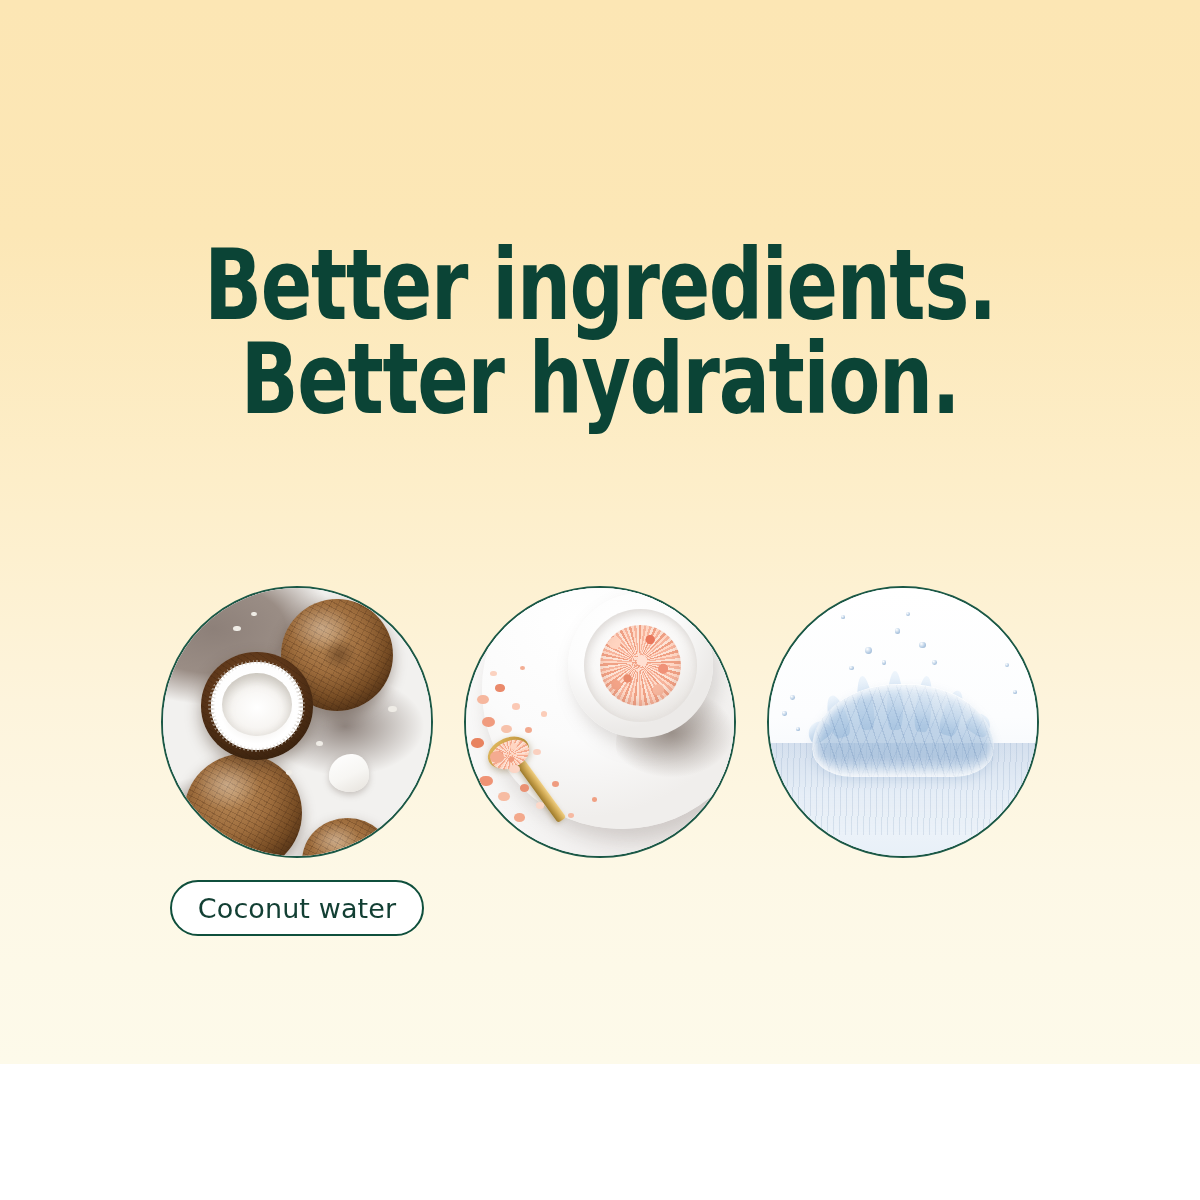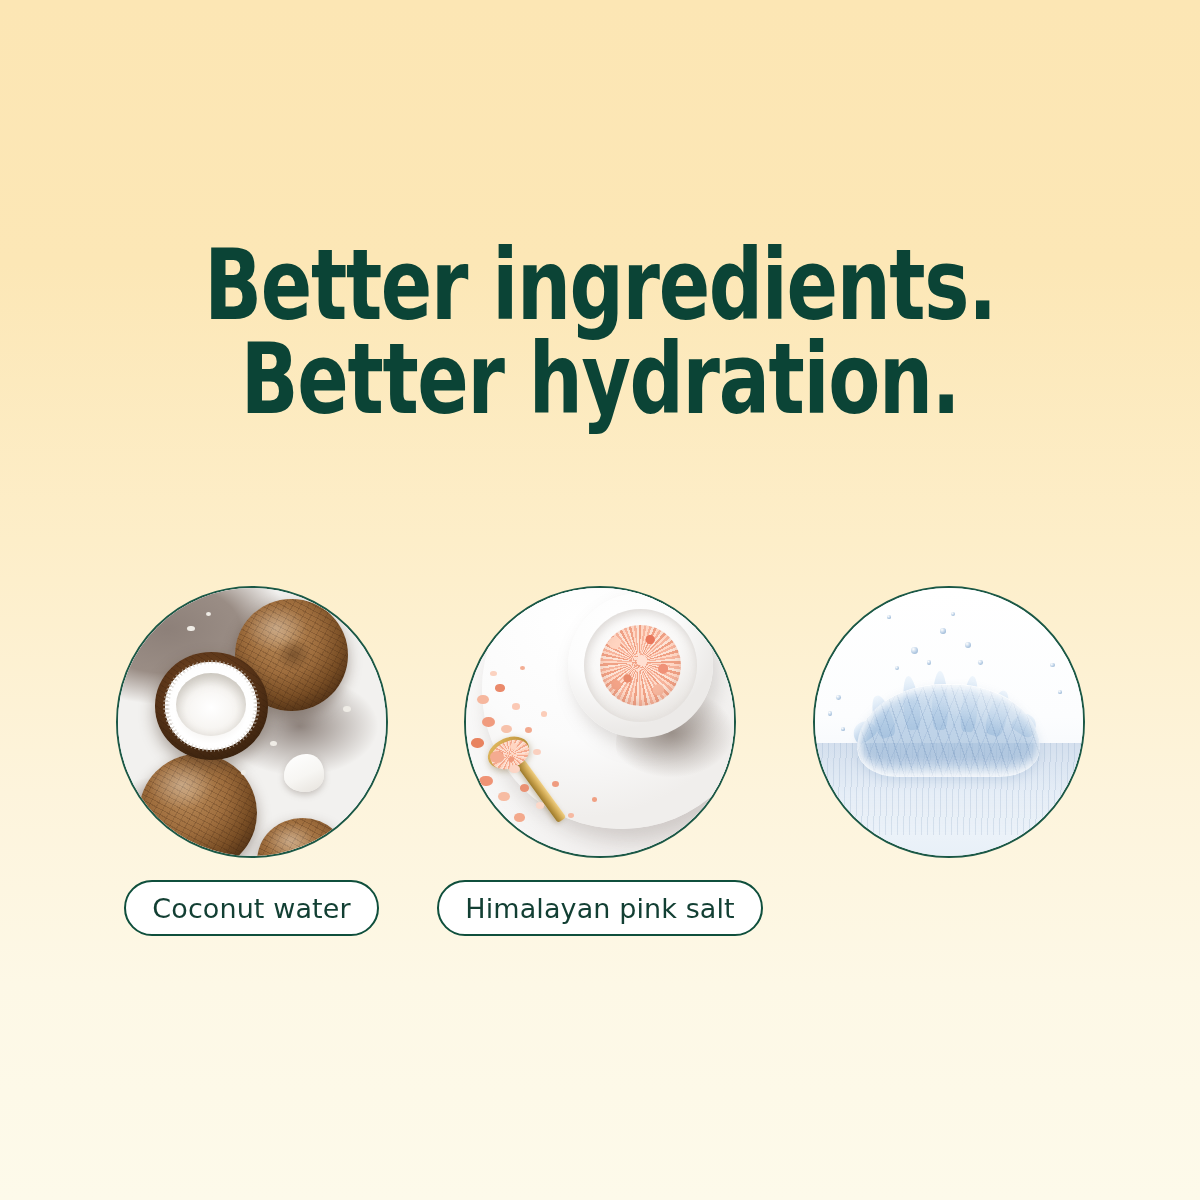--- a/index.html
+++ b/index.html
@@ -9,21 +9,21 @@
   body {
     width: 1200px;
     height: 1200px;
     overflow: hidden;
     font-family: "Liberation Sans", sans-serif;
   }
 
   #poster {
     position: relative;
     width: 1200px;
-    height: 1200px;
+    height: 1064px;
     background: linear-gradient(to bottom,
         #fce6b4 0%,
         #fce7b6 22%,
         #fdeec9 45%,
         #fdf4dc 66%,
         #fdf8e6 82%,
         #fdfaea 100%);
     overflow: hidden;
   }
 
@@ -48,21 +48,21 @@
     display: block;
   }
 
   
   .cards {
     position: absolute;
     left: 100px;
     top: 586px;
     width: 1000px;
     display: flex;
-    justify-content: space-between;
+    justify-content: center;
     align-items: flex-start;
   }
   .card {
     width: 303px;
     display: flex;
     flex-direction: column;
     align-items: center;
   }
 
   .circle {
@@ -411,23 +411,20 @@
           <div class="salt-scatter" style="left:28%;top:46%;width:2.4%;height:2%;background:#fbcdb9;"></div>
           <div class="salt-scatter" style="left:18%;top:84%;width:4%;height:3.2%;background:#f3a98c;"></div>
           <div class="salt-scatter" style="left:26%;top:80%;width:3.2%;height:2.6%;background:#fcd8c9;"></div>
           <div class="salt-scatter" style="left:32%;top:72%;width:2.6%;height:2.2%;background:#ef9b7f;"></div>
           <div class="salt-scatter" style="left:38%;top:84%;width:2.2%;height:1.8%;background:#f6b9a1;"></div>
           <div class="salt-scatter" style="left:47%;top:78%;width:2%;height:1.7%;background:#f0a083;"></div>
           <div class="salt-scatter" style="left:9%;top:31%;width:2.4%;height:2%;background:#fbd2c0;"></div>
           <div class="salt-scatter" style="left:20%;top:29%;width:2%;height:1.7%;background:#f3ae94;"></div>
         </div>
       </div>
-      <div class="pill">
-        <span>Himalayan pink salt</span>
-      </div>
     </div>
 
     <div class="card">
       <div class="circle">
         <div class="scene">
           <div class="water-bg"></div>
           <div class="water-surface"></div>
 
           <div class="spike" style="left:22%;top:40%;width:7%;height:16%;transform:rotate(-16deg);"></div>
           <div class="spike" style="left:33%;top:33%;width:6%;height:20%;transform:rotate(-6deg);"></div>

